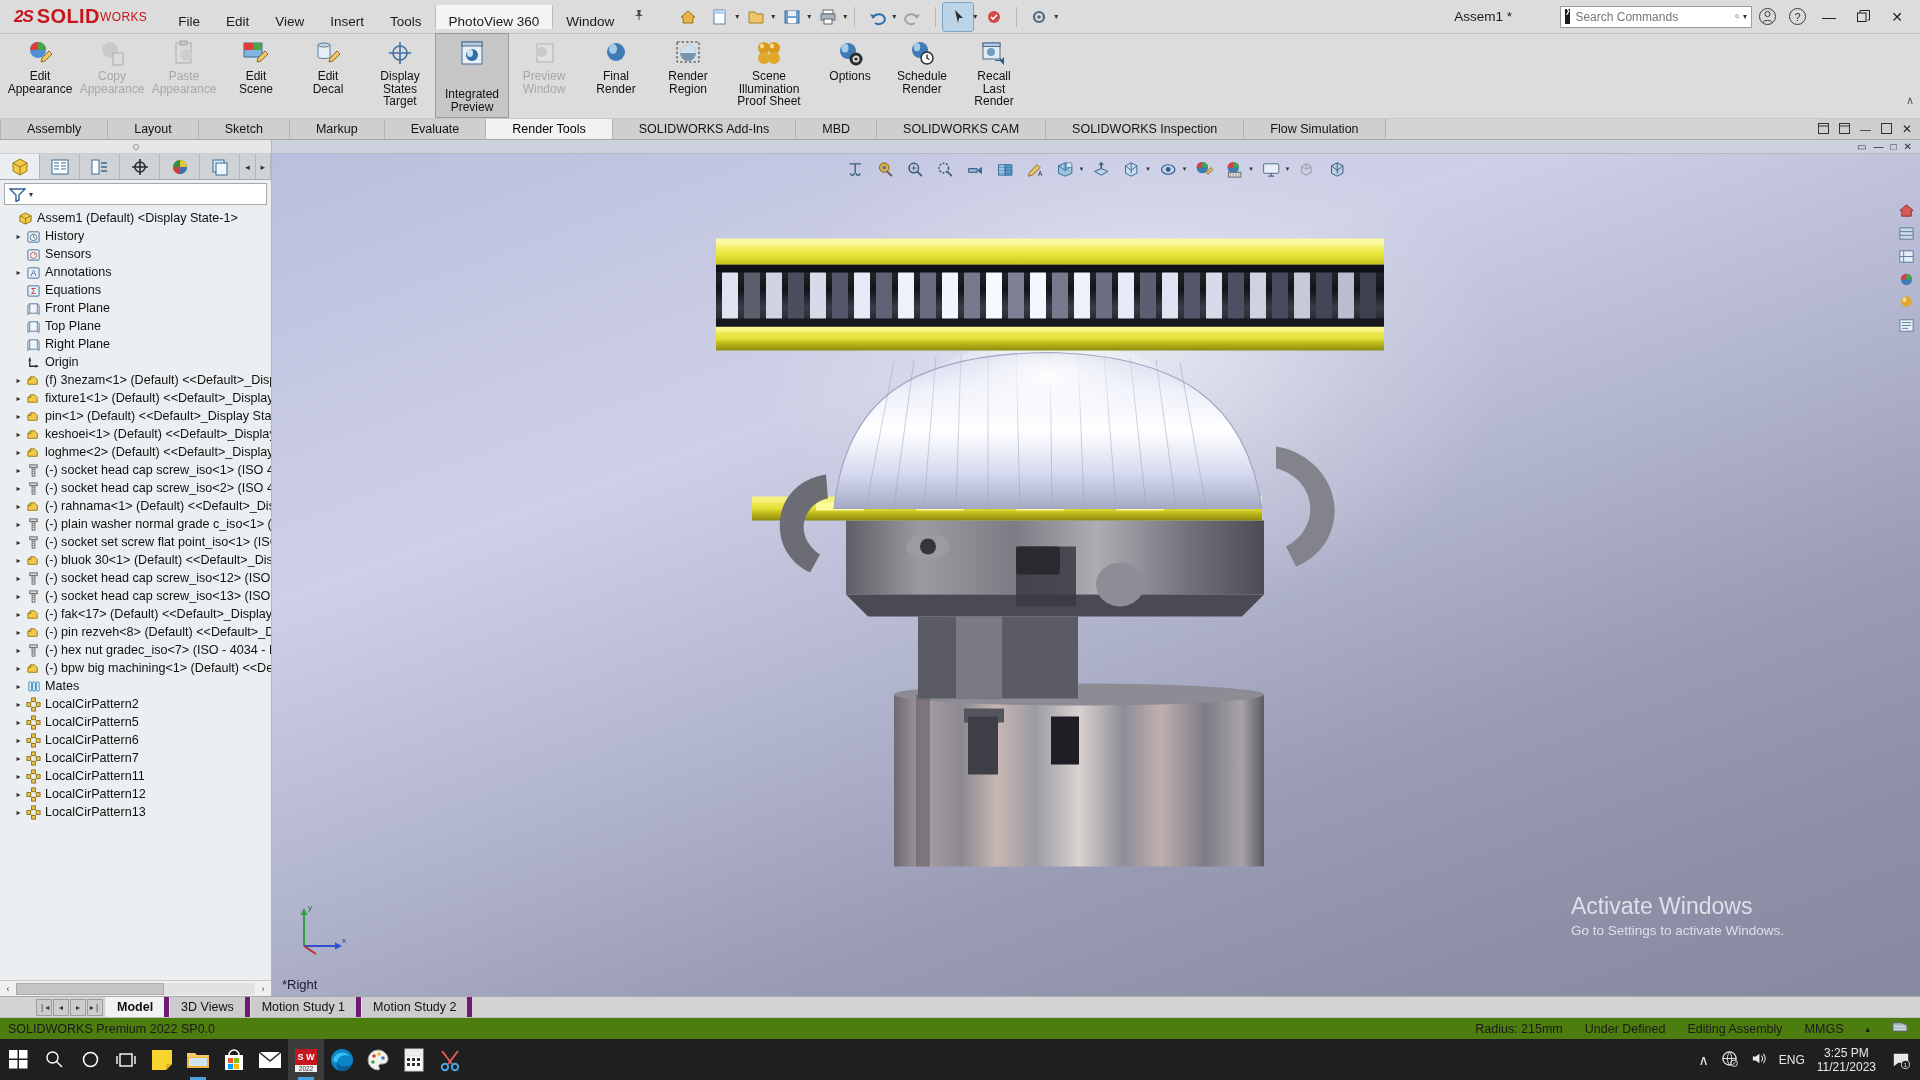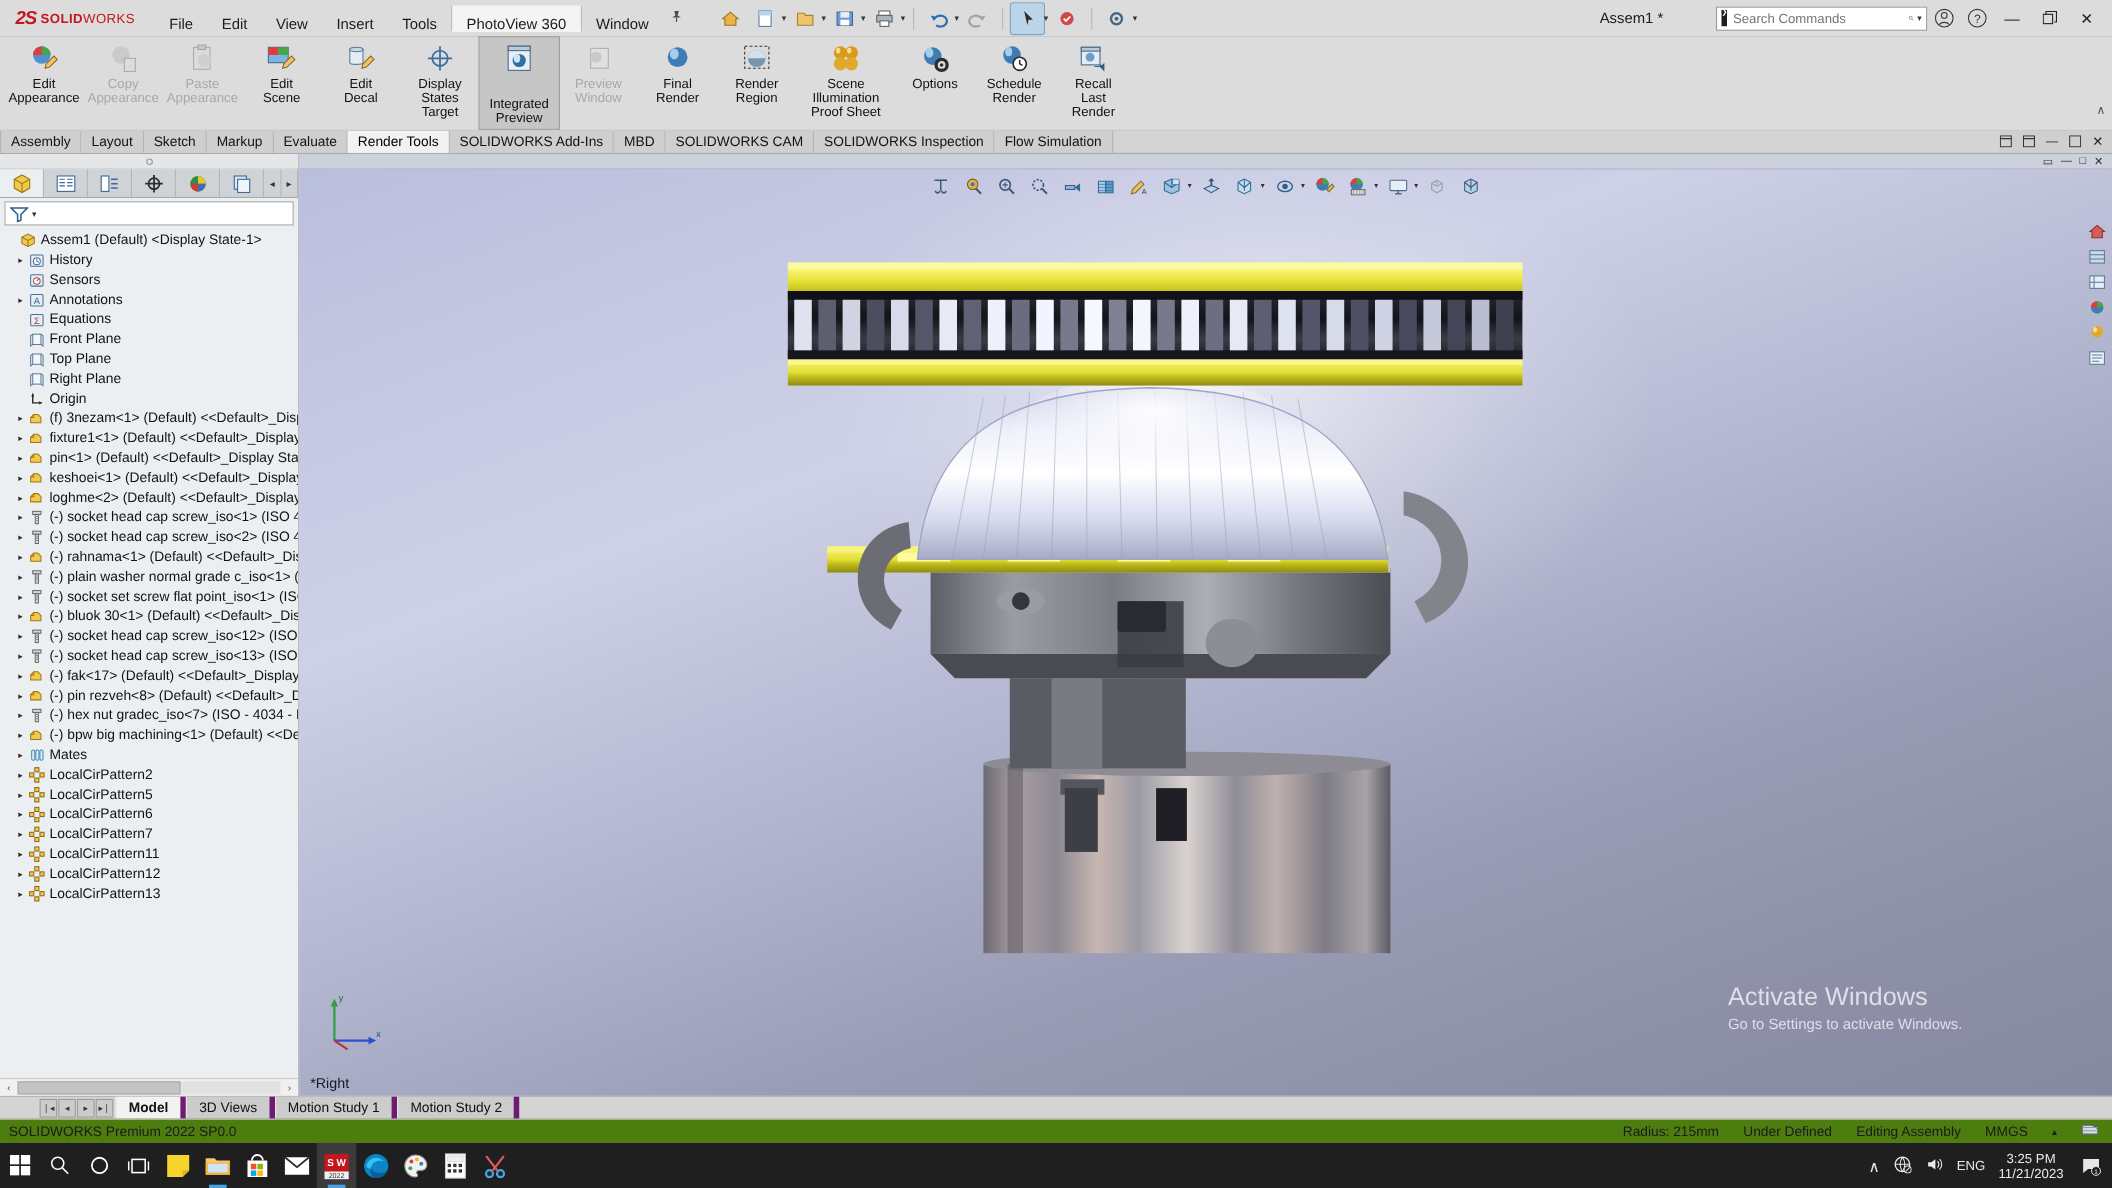--- a/index.html
+++ b/index.html
@@ -13,21 +13,21 @@
   }
   .app { width: 1920px; height: 1080px; position: relative; display: flex; flex-direction: column; }
 
   
   .titlebar {
     height: 34px; background: #dcdcdc; display: flex; align-items: center;
     border-bottom: 1px solid #c3c3c3; position: relative; flex: 0 0 34px;
   }
   .sw-logo { display: flex; align-items: center; padding: 0 18px 0 14px; }
   .sw-logo .ds { color: #c4161c; font-weight: bold; font-size: 17px; letter-spacing: -1px; font-style: italic; }
-  .sw-logo .solid { color: #c4161c; font-weight: bold; font-size: 12px; letter-spacing: .4px; margin-left: 4px; text-align: center;}
+  .sw-logo .solid { color: #c4161c; font-weight: bold; font-size: 20px; letter-spacing: .4px; margin-left: 4px; text-align: center;}
   .sw-logo .works { color: #c4161c; font-weight: normal; font-size: 12px; letter-spacing: .4px;}
   .menu { display: flex; align-items: center; height: 34px; }
   .menu-item {
     padding: 0 13px; height: 24px; line-height: 34px; font-size: 13.5px; color: #1b1b1b; cursor: default;
   }
   .menu-item.active { background: #f4f4f4; border-left: 1px solid #bbb; border-right: 1px solid #bbb; border-bottom: 1px solid #f4f4f4; }
   .pin-icon { margin-left: 6px; color: #5a5a5a; font-size: 13px; }
 
   .qat { display: flex; align-items: center; gap: 2px; margin-left: 28px; }
   .qat .btn { width: 30px; height: 28px; display: flex; align-items: center; justify-content: center; border-radius: 2px; }
@@ -59,21 +59,21 @@
   .rb.active { background: #c6c6c6; outline: 1px solid #9a9a9a; gap: 18px; }
   .rb.disabled { color: #a8a8a8; }
   .rb .ic { height: 30px; display: flex; align-items: center; justify-content: center; }
   .rb .lbl { font-size: 12px; line-height: 12.5px; margin-top: 2px; white-space: pre-line; }
   .ribbon-collapse { position: absolute; right: 6px; top: 60px; font-size: 11px; color: #555; }
 
   
   .cmdtabs { height: 21px; background: #d4d4d4; display: flex; align-items: stretch; flex: 0 0 21px;
      border-bottom: 1px solid #a9a9a9; }
   .ctab {
-    padding: 0 9px; display: flex; align-items: center; font-size: 12.5px; color: #131313;
+    padding: 0 26px; display: flex; align-items: center; font-size: 12.5px; color: #131313;
     border-right: 1px solid #b3b3b3; background: #cfcfcf; cursor: default;
   }
   .ctab:first-child { border-left: 1px solid #b3b3b3; }
   .ctab.active { background: #f2f2f2; color: #000; }
   .cmdtabs-right { margin-left:auto; display:flex; align-items:center; gap:10px; padding-right:8px; background:#cfcfcf; }
 
   
   .body { flex: 1; display: flex; position: relative; min-height: 0; }
 
   

